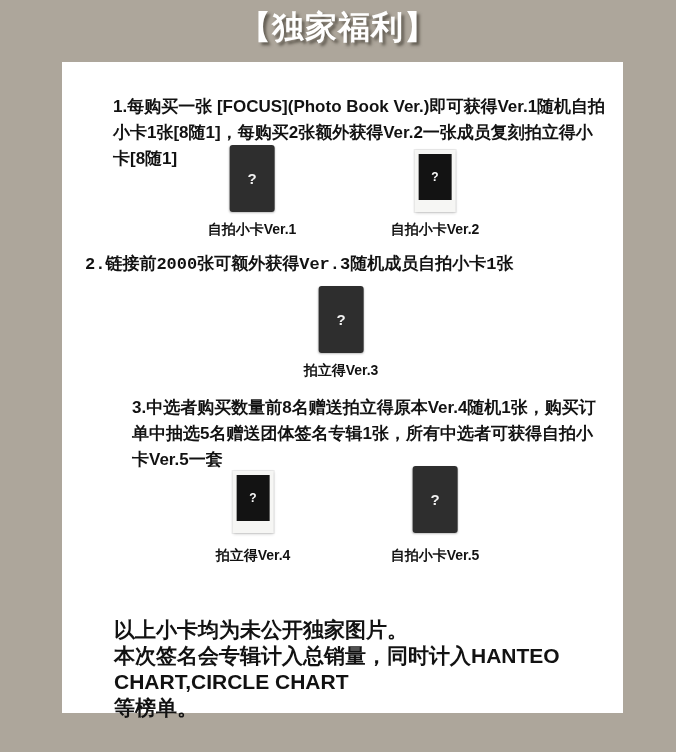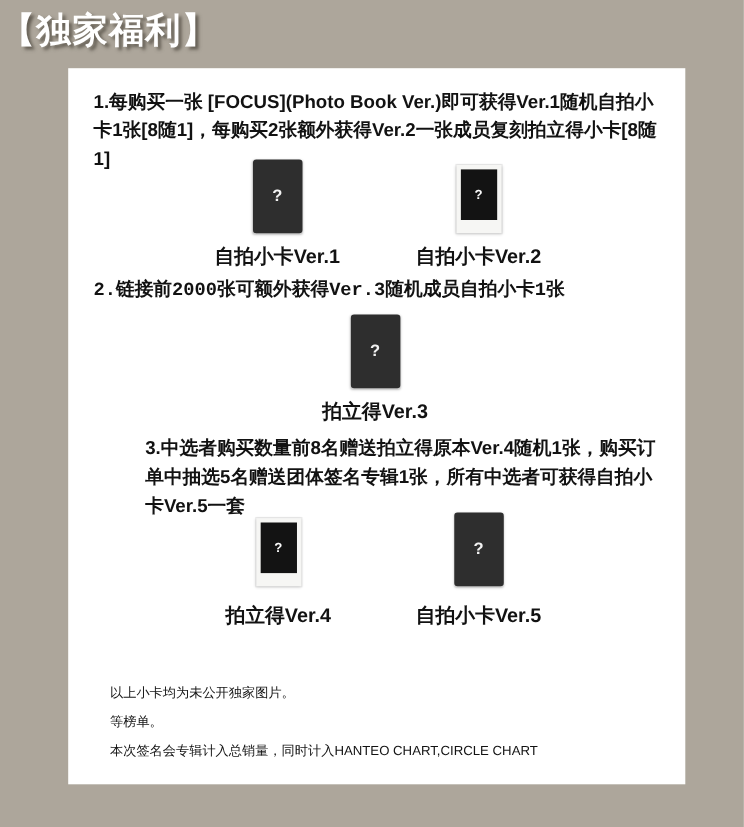--- a/index.html
+++ b/index.html
@@ -10,34 +10,34 @@
   html,body{width:676px;}
   body{
     font-family:"Liberation Sans","DejaVu Sans",sans-serif;
     background:var(--bg);
   }
   .page{
     position:relative;width:676px;height:752px;background:var(--bg);overflow:hidden;
   }
   .title{
     position:absolute;top:6px;left:0;width:100%;
-    color:var(--title);
+    text-align:center;color:var(--title);
     font-size:32px;font-weight:800;letter-spacing:1px;
     text-shadow:3px 3px 3px rgba(92,86,76,0.9);
   }
   .panel{
     position:absolute;left:62px;top:62px;width:561px;height:651px;
     background:var(--panel);
   }
   .para{
     position:absolute;left:23px;right:14px;
     color:var(--ink);font-size:17px;font-weight:600;line-height:26px;
     text-align:left;
   }
-  .p1{top:18px;}
+  .p1{top:32px;margin-left:28px;}
   .p2{top:190px;font-family:Liberation Mono, monospace;}
   .p3{top:333px;margin-left:47px;}
   .card-group{
     position:absolute;display:flex;flex-direction:column;align-items:center;
     transform:translateX(-50%);
   }
   .card-slot{display:flex;align-items:flex-end;}
   .g-v1{left:190px;top:82px;}   .g-v1 .card-slot{height:68px;}
   .g-v2{left:373px;top:82px;}   .g-v2 .card-slot{height:68px;}
   .g-v3{left:279px;top:225px;}  .g-v3 .card-slot{height:66px;}
@@ -54,26 +54,26 @@
     padding:4px 4px 12px 4px;
     box-shadow:0 0 0 1px rgba(0,0,0,0.07),0 1px 3px rgba(0,0,0,0.2);
     display:flex;
   }
   .polaroid .photo{
     flex:1;background:var(--polaroid-photo);
     display:flex;align-items:center;justify-content:center;
   }
   .polaroid .qmark{color:#fafafa;font-size:12px;font-weight:700;}
   .card-label{
-    margin-top:9px;color:var(--ink);font-size:18px;font-weight:600;white-space:nowrap;
+    margin-top:9px;color:var(--ink);font-size:14px;font-weight:600;white-space:nowrap;
   }
   .g-v4 .card-label,.g-v5 .card-label{margin-top:14px;}
   .footer{
-    position:absolute;left:38px;right:18px;top:555px;
-    color:var(--ink);font-size:12px;font-weight:400;line-height:26px;
+    position:absolute;left:52px;right:18px;top:555px;
+    color:var(--ink);font-size:21px;font-weight:700;line-height:26px;
   }
 </style>
 </head>
 <body>
 
 <div class="page">
 
   <h1 class="title">【独家福利】</h1>
 
   <div class="panel">
@@ -128,18 +128,18 @@
       <div class="card-slot">
         <div class="photocard">
           <span class="qmark">?</span>
         </div>
       </div>
       <div class="card-label">自拍小卡Ver.5</div>
     </div>
 
     <div class="footer">
       <p>以上小卡均为未公开独家图片。</p>
+      <p>本次签名会专辑计入总销量，同时计入HANTEO CHART,CIRCLE CHART</p>
       <p>等榜单。</p>
-      <p>本次签名会专辑计入总销量，同时计入HANTEO CHART,CIRCLE CHART</p>
     </div>
 
   </div>
 </div>
 
 </body></html>

